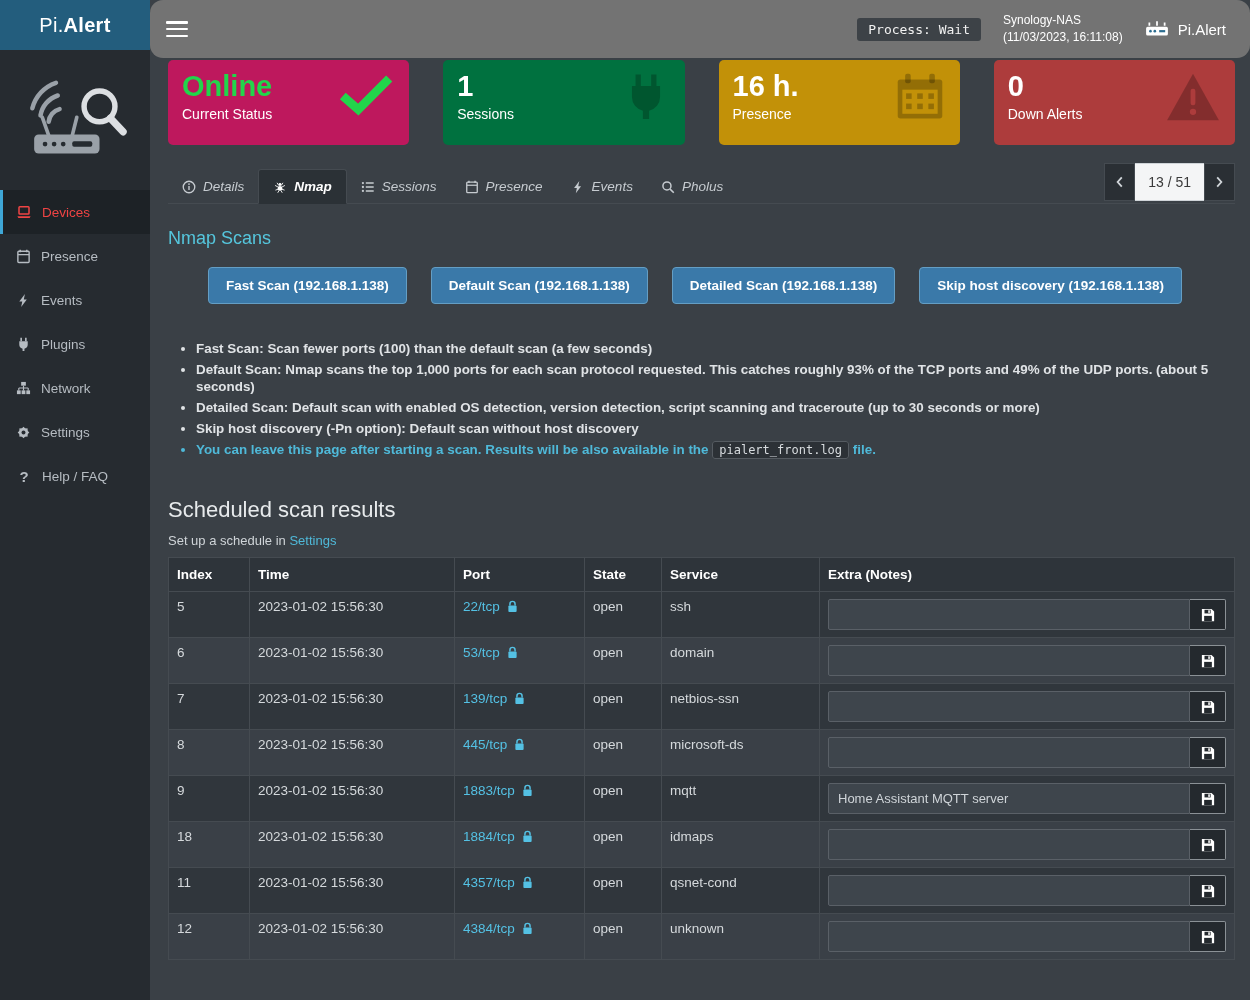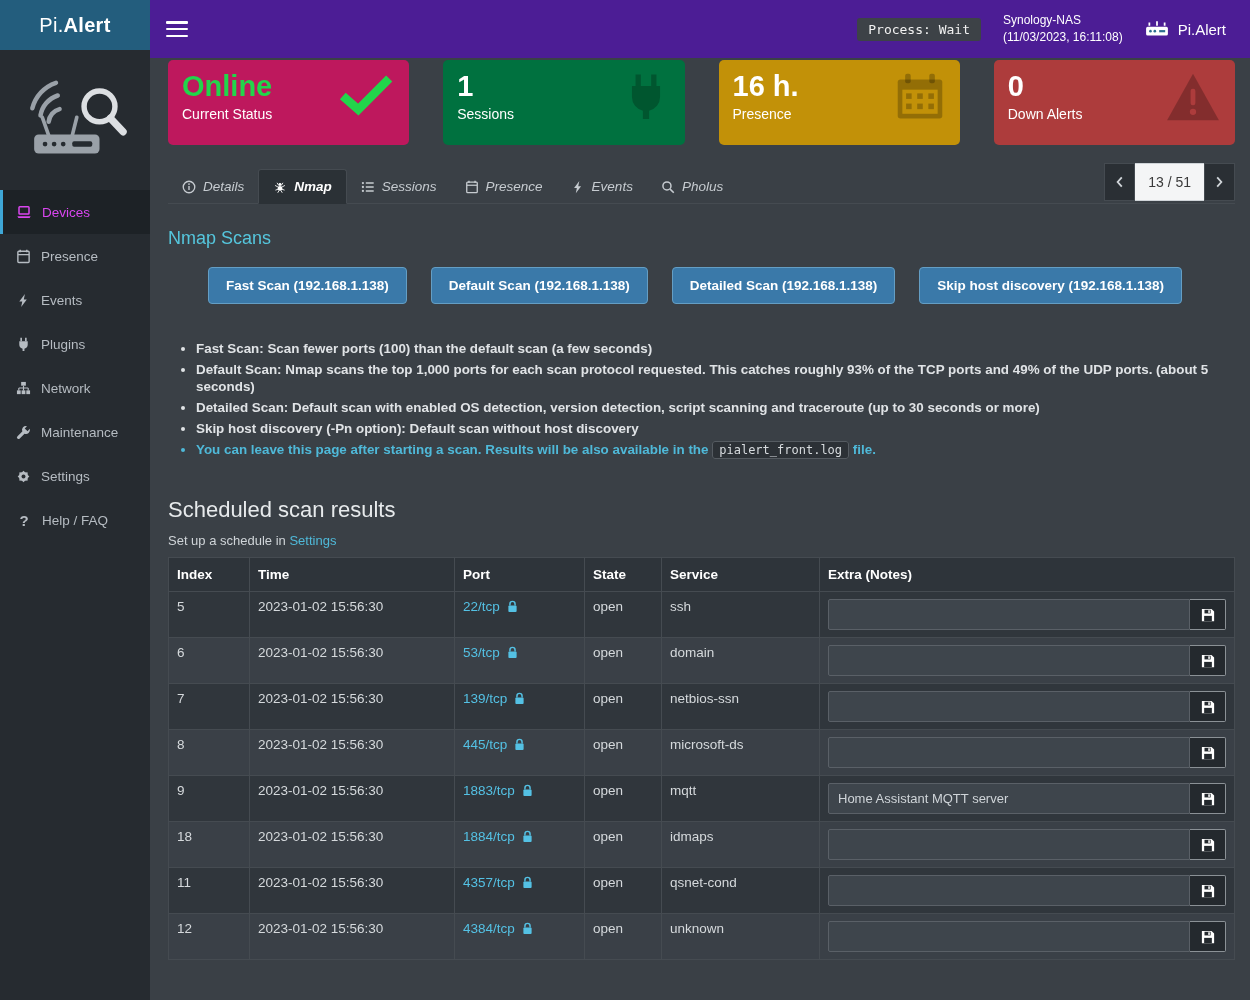--- a/index.html
+++ b/index.html
@@ -4,36 +4,36 @@
 <style>
   * { margin:0; padding:0; box-sizing:border-box; }
   html,body { width:1250px; height:1000px; overflow:hidden; background:#3a4046;
               font-family:"Liberation Sans", sans-serif; }
 
   
   .topbar { position:absolute; top:0; left:0; width:1250px; height:58px; display:flex; z-index:20; }
   .logo-block { width:150px; height:50px; background:#235d7d; color:#fff; display:flex;
                 align-items:center; justify-content:center; font-size:20px; letter-spacing:.3px; }
   .logo-block b { font-weight:700; }
-  .navbar { flex:1; background:#4c1d95; display:flex; align-items:center; padding:0 16px; }
+  .navbar { flex:1; background:#737373; display:flex; align-items:center; padding:0 16px;border-radius:13px; }
   .hamburger { width:22px; height:16px; display:flex; flex-direction:column; justify-content:space-between; cursor:pointer; }
   .hamburger span { display:block; height:2.5px; background:#fff; border-radius:1px; }
   .nav-right { margin-left:auto; display:flex; align-items:center; gap:22px; }
   .process-badge { font-family:"DejaVu Sans Mono", monospace; font-size:13px; color:#f2f2f2;
                    background:#3d4247; padding:4px 11px; border-radius:3px; }
   .host-info { color:#fff; font-size:12px; line-height:1.4; }
   .appbox { display:flex; align-items:center; gap:9px; color:#fff; font-size:15px; padding-right:8px;justify-content:space-between; }
 
   
   .sidebar { position:absolute; top:50px; left:0; width:150px; height:950px; background:#262b30; z-index:10; }
   .side-logo { height:140px; display:flex; align-items:center; justify-content:center; }
   .menu-item { height:44px; display:flex; align-items:center; gap:10px; padding-left:13px;
                color:#b6bcc2; font-size:13.5px; cursor:pointer; border-left:3px solid transparent; }
   .menu-item svg { flex:0 0 auto; }
-  .menu-item.active { background:#1d2226; color:#d946ef; border-left-color:#3fa7d6; }
+  .menu-item.active { background:#1d2226; color:#ef4444; border-left-color:#3fa7d6; }
   .q-glyph { font-size:15px; font-weight:700; width:16px; text-align:center; }
 
   
   .main { position:absolute; top:50px; left:150px; width:1100px; height:950px;
           padding:10px 15px 0 18px; overflow:hidden; color:#d5d9dc; }
   .page-head { display:flex; justify-content:space-between; align-items:center; margin-bottom:10px; }
   .page-title { font-size:23px; font-weight:400; color:#e7eaec; }
   .period-select { height:28px; min-width:92px; font-size:13px; border:1px solid #cfd4d8;
                    border-radius:3px; background:#fff; color:#333; padding:0 4px;
                    font-family:"Liberation Sans", sans-serif; }
@@ -183,26 +183,20 @@
       <rect x="5.5" y="1" width="5" height="4" fill="currentColor"></rect>
       <path d="M8 5v2.5M3 7.5h10M3 7.5V10M8 7.5V10M13 7.5V10" stroke="currentColor" stroke-width="1.2" fill="none"></path>
       <rect x="1" y="10" width="4" height="4" fill="currentColor"></rect>
       <rect x="6" y="10" width="4" height="4" fill="currentColor"></rect>
       <rect x="11" y="10" width="4" height="4" fill="currentColor"></rect>
     </svg>
     <span>Network</span>
   </div>
   <div class="menu-item">
     <svg width="15" height="15" viewBox="0 0 16 16">
-      <path fill="currentColor" d="M14.7 4.2a4.2 4.2 0 0 1-5.6 5L4 14.3a1.7 1.7 0 1 1-2.4-2.4l5.1-5.1a4.2 4.2 0 0 1 5-5.6L9.3 3.6l3.1 3.1 2.1-2.8z"></path>
-    </svg>
-    <span>Maintenance</span>
-  </div>
-  <div class="menu-item">
-    <svg width="15" height="15" viewBox="0 0 16 16">
       <rect x="3.6" y="3.6" width="8.8" height="8.8" fill="currentColor"></rect>
       <rect x="3.6" y="3.6" width="8.8" height="8.8" fill="currentColor" transform="rotate(45 8 8)"></rect>
       <circle cx="8" cy="8" r="2.1" fill="#262b30"></circle>
     </svg>
     <span>Settings</span>
   </div>
   <div class="menu-item">
     <span class="q-glyph">?</span>
     <span>Help / FAQ</span>
   </div>

